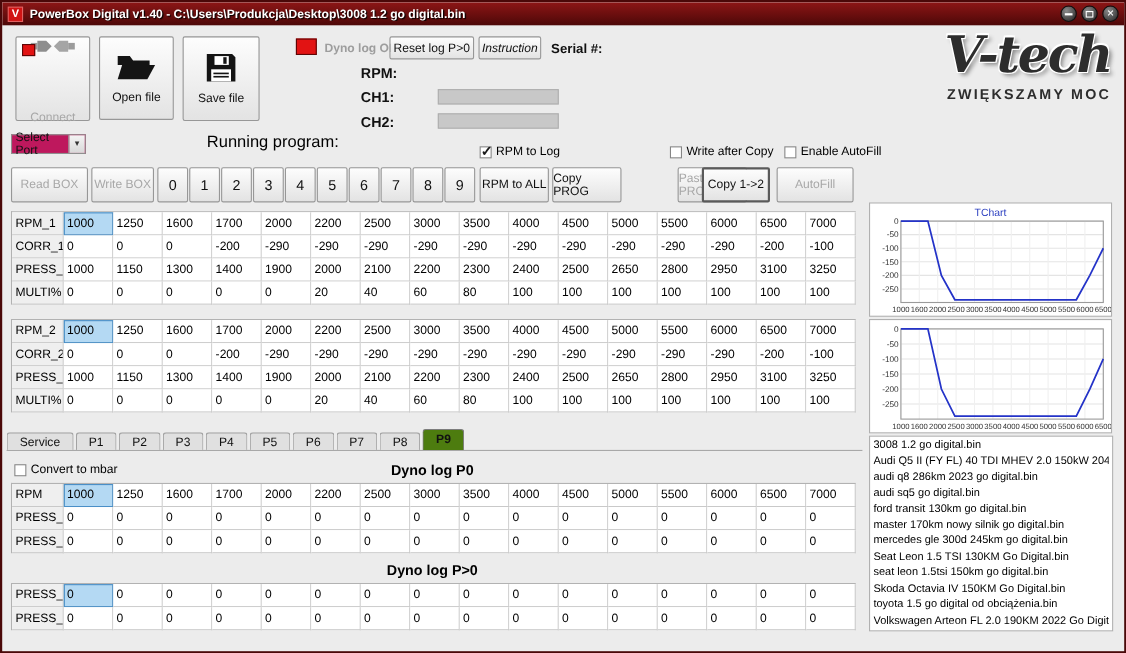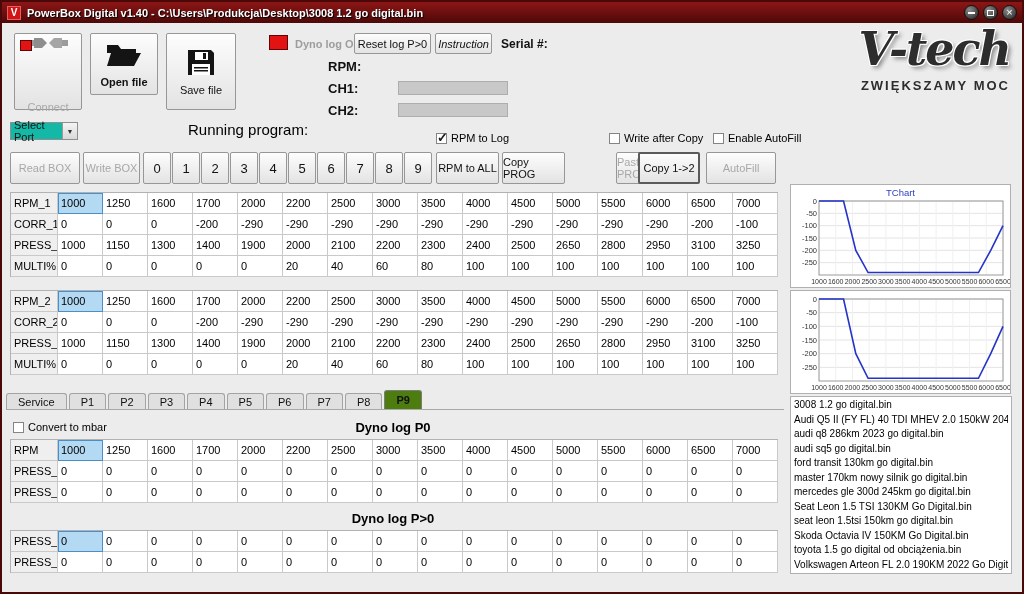--- a/index.html
+++ b/index.html
@@ -16,37 +16,37 @@
   .wb-box{width:7px;height:6px;border:1px solid #fff;display:block;}
 
   
   .btn{position:absolute;background:linear-gradient(180deg,#fdfdfd,#e3e3e3);border:1px solid #979797;border-radius:2px;font-size:11px;display:flex;align-items:center;justify-content:center;color:#111;cursor:pointer;}
   .btn.dis{color:#a8a8a8;cursor:default;gap:44px;}
   .bigbtn{flex-direction:column;justify-content:center;gap:5px;}
   .bigbtn .blabel{font-size:11px;}
   .emph{border:2px solid #5a5a5a;}
 
   #btn-connect{left:12px;top:31px;width:68px;height:77px;}
-  #btn-open{left:88px;top:31px;width:68px;height:62px;font-weight:bold;}
+  #btn-open{left:88px;top:31px;width:68px;height:76px;}
   #btn-save{left:164px;top:31px;width:70px;height:77px;}
   #ind-connect{position:absolute;left:5px;top:6px;width:12px;height:11px;background:#e21313;border:1px solid #5e0505;}
   .redind{position:absolute;background:#e21313;border:1px solid #5e0505;}
   #ind-dyno{left:267px;top:33px;width:19px;height:15px;}
   #lbl-dynolog{position:absolute;left:293px;top:36px;color:#9d9d9d;font-weight:bold;}
   #btn-resetlog{left:352px;top:31px;width:77px;height:21px;}
   #btn-instruction{left:433px;top:31px;width:57px;height:21px;font-style:italic;}
   #lbl-serial{position:absolute;left:499px;top:35px;font-weight:bold;font-size:12px;color:#111;}
   .biglab{position:absolute;font-weight:bold;font-size:13px;color:#111;padding-left:39px;}
   #lbl-rpm{left:287px;top:57px;}
   #lbl-ch1{left:287px;top:79px;}
   #lbl-ch2{left:287px;top:101px;}
   .meter{position:absolute;width:110px;height:14px;background:#c8c8c8;border:1px solid #aeaeae;}
   #meter1{left:396px;top:79px;}
   #meter2{left:396px;top:101px;}
-  #select-port{position:absolute;left:8px;top:120px;width:68px;height:18px;background:#14b8a6;border:1px solid #8f8f8f;display:flex;align-items:center;cursor:pointer;}
+  #select-port{position:absolute;left:8px;top:120px;width:68px;height:18px;background:#be185d;border:1px solid #8f8f8f;display:flex;align-items:center;cursor:pointer;}
   #select-port .sp-text{flex:1;padding-left:3px;font-size:11px;color:#111;}
   #select-port .sp-arr{width:15px;height:100%;background:linear-gradient(180deg,#f4f4f4,#d9d9d9);border-left:1px solid #9a9a9a;display:flex;align-items:center;justify-content:center;font-size:7px;color:#333;}
   #lbl-running{position:absolute;left:186px;top:119px;font-weight:normal;font-size:15px;color:#000;}
 
   
   .cbrow{position:absolute;display:flex;align-items:center;gap:4px;cursor:pointer;}
   .cb{width:11px;height:11px;background:#fff;border:1px solid #858585;position:relative;flex:0 0 auto;}
   .cb.on::after{content:"\2713";position:absolute;top:-4px;left:0;font-size:13px;font-weight:bold;color:#1a1a1a;}
   #cb-rpmtolog{left:434px;top:130px;}
   #cb-writeaftercopy{left:607px;top:130px;}

